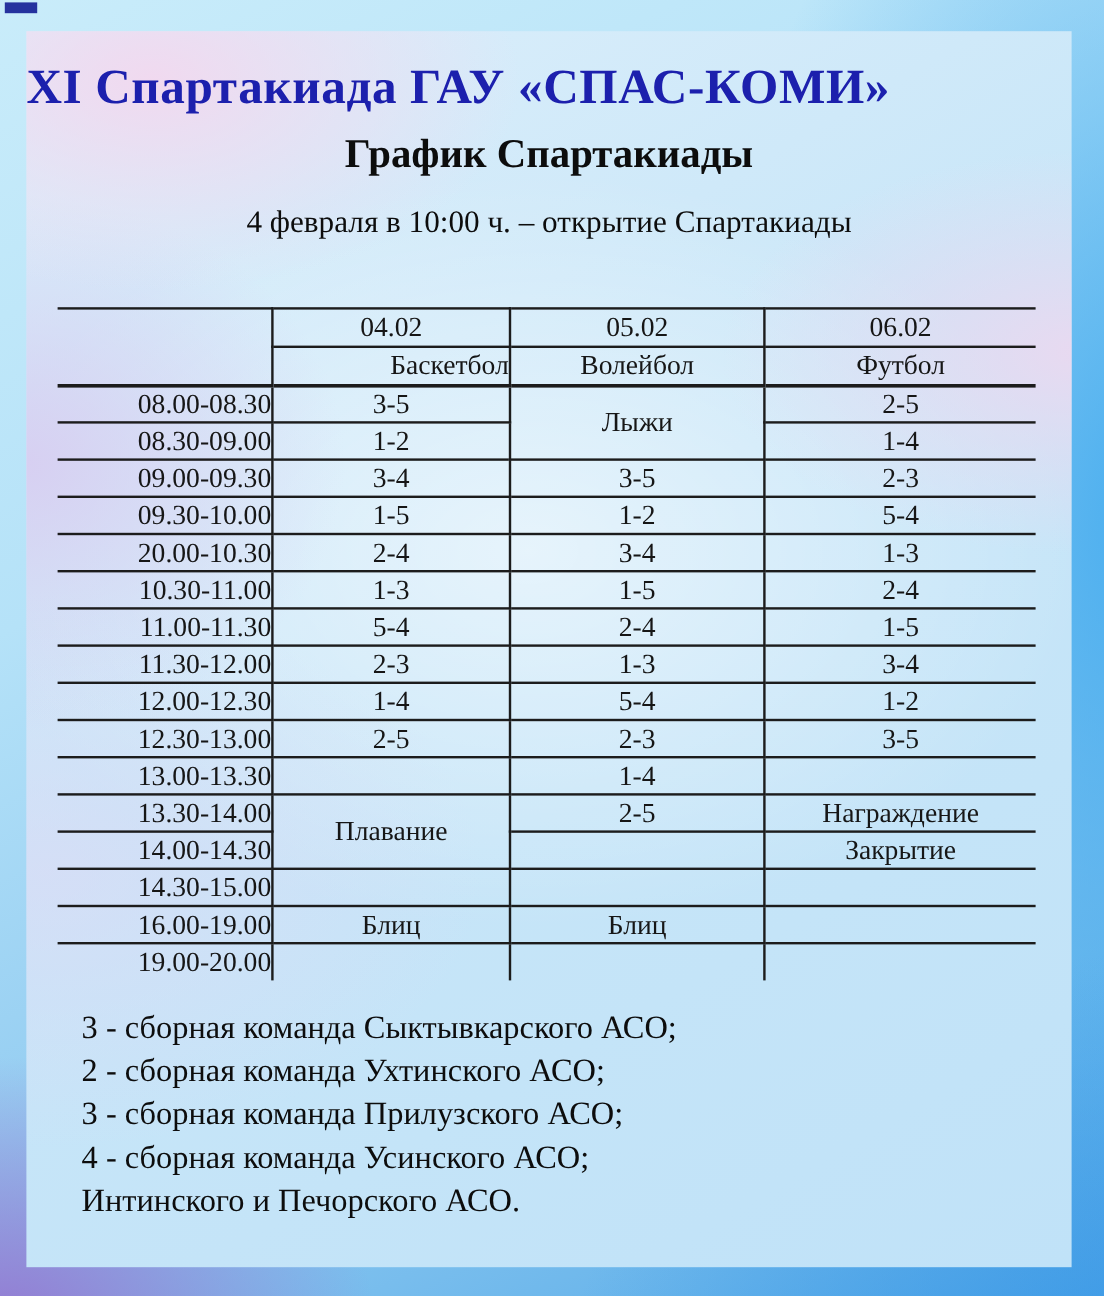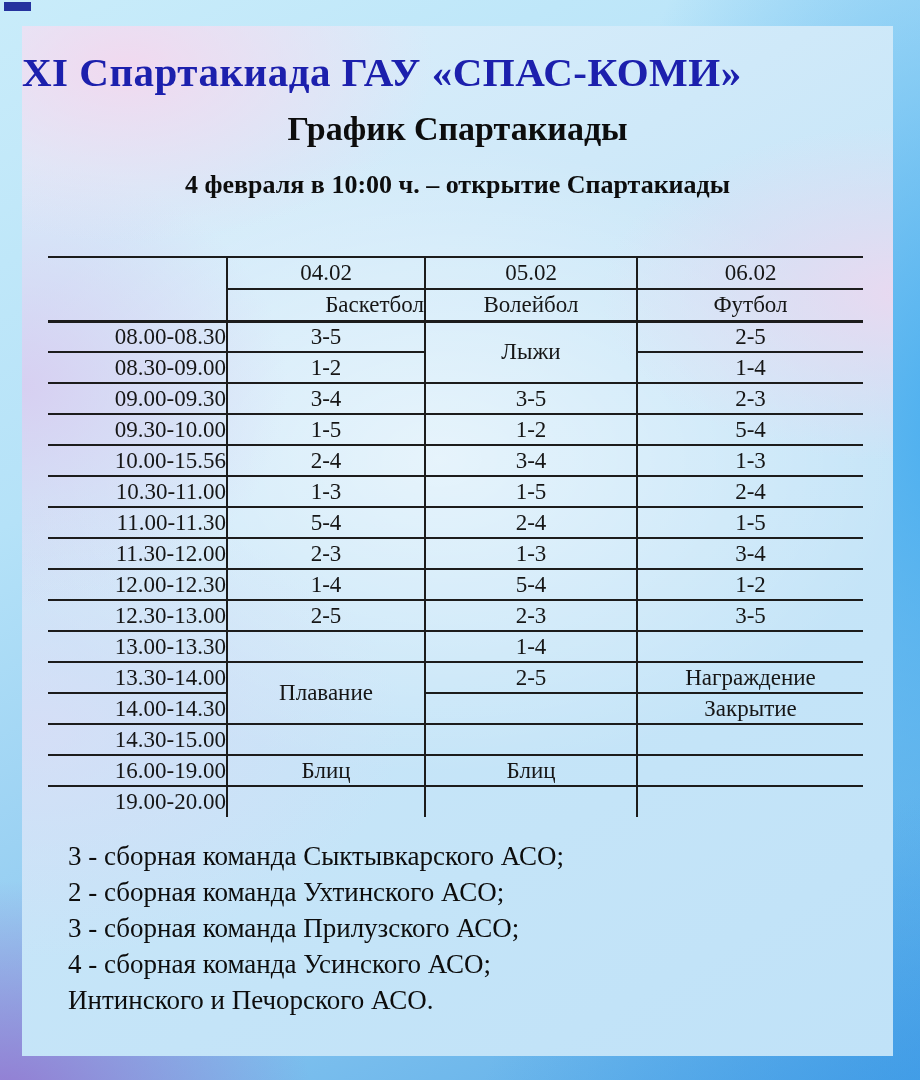--- a/index.html
+++ b/index.html
@@ -35,21 +35,21 @@
     position:absolute;left:0;top:22px;width:100%;
     text-align:left;font-size:41px;font-weight:bold;color:#1c20ad;
     letter-spacing:0.5px;
   }
   .subtitle{
     position:absolute;left:0;top:84px;width:100%;
     text-align:center;font-size:34px;font-weight:bold;color:#0d0d0d;
   }
   .intro{
     position:absolute;left:0;top:140px;width:100%;
-    text-align:center;font-size:26px;color:#0d0d0d;line-height:37px;font-weight:bold;
+    text-align:center;font-size:26px;color:#0d0d0d;line-height:37px;
   }
   table.sched{
     position:absolute;left:26px;top:230px;width:815px;
     border-collapse:collapse;table-layout:fixed;
   }
   table.sched td{
     border:2px solid #1c1c1c;
     font-size:23px;color:#161616;text-align:center;vertical-align:middle;
     padding:0;overflow:hidden;white-space:nowrap;
   }
@@ -118,21 +118,21 @@
       <td>3-5</td>
       <td>2-3</td>
     </tr>
     <tr class="brow">
       <td>09.30-10.00</td>
       <td>1-5</td>
       <td>1-2</td>
       <td>5-4</td>
     </tr>
     <tr class="brow">
-      <td>10.00-15.56</td>
+      <td>20.00-10.30</td>
       <td>2-4</td>
       <td>3-4</td>
       <td>1-3</td>
     </tr>
     <tr class="brow">
       <td>10.30-11.00</td>
       <td>1-3</td>
       <td>1-5</td>
       <td>2-4</td>
     </tr>

